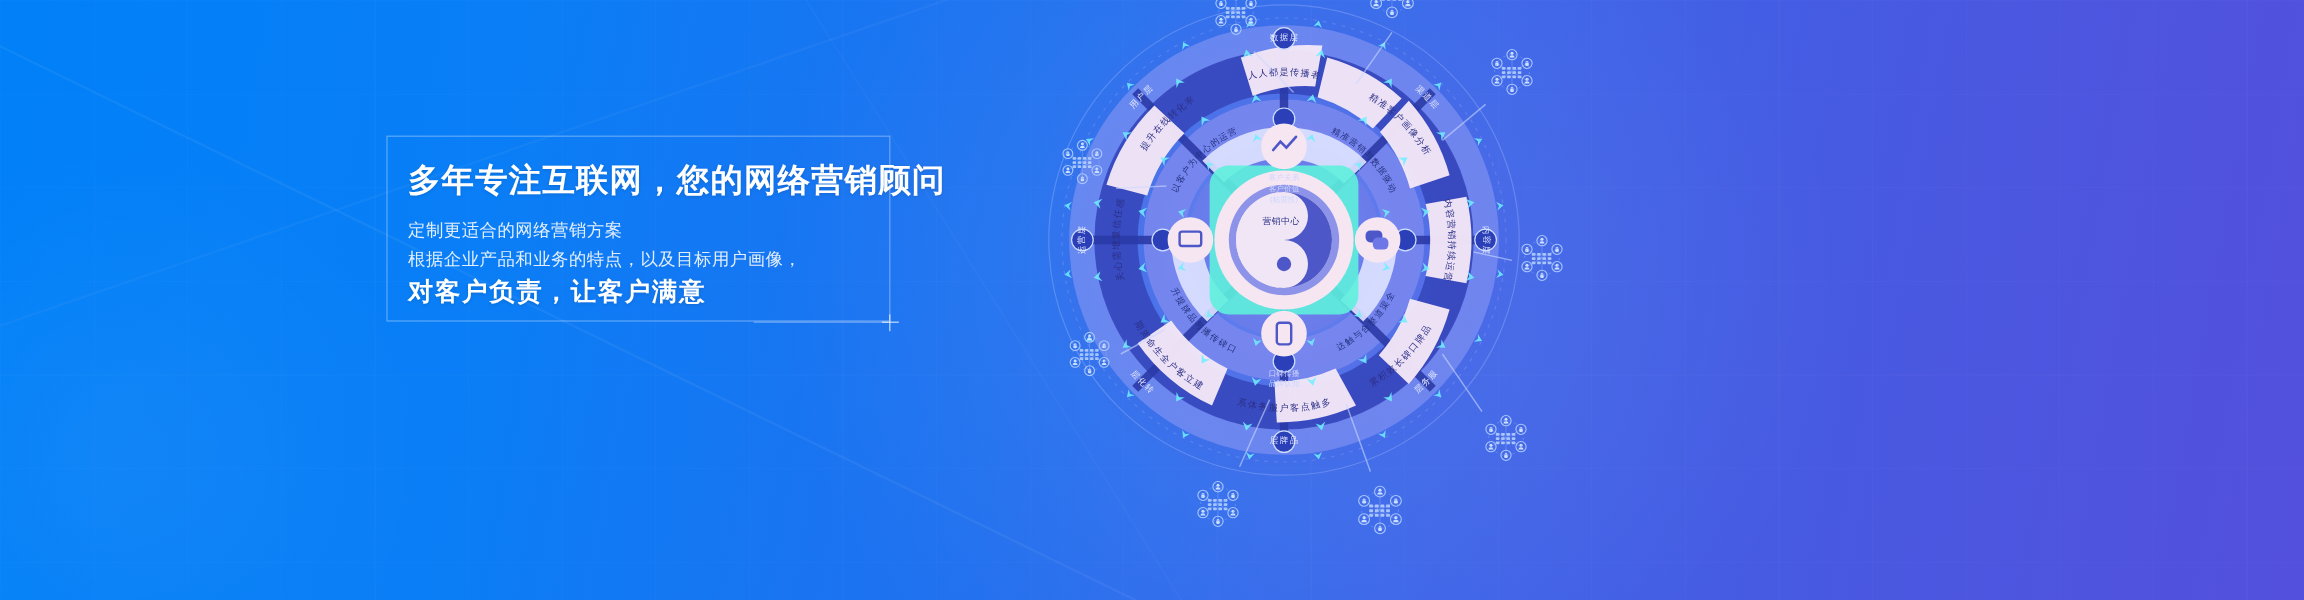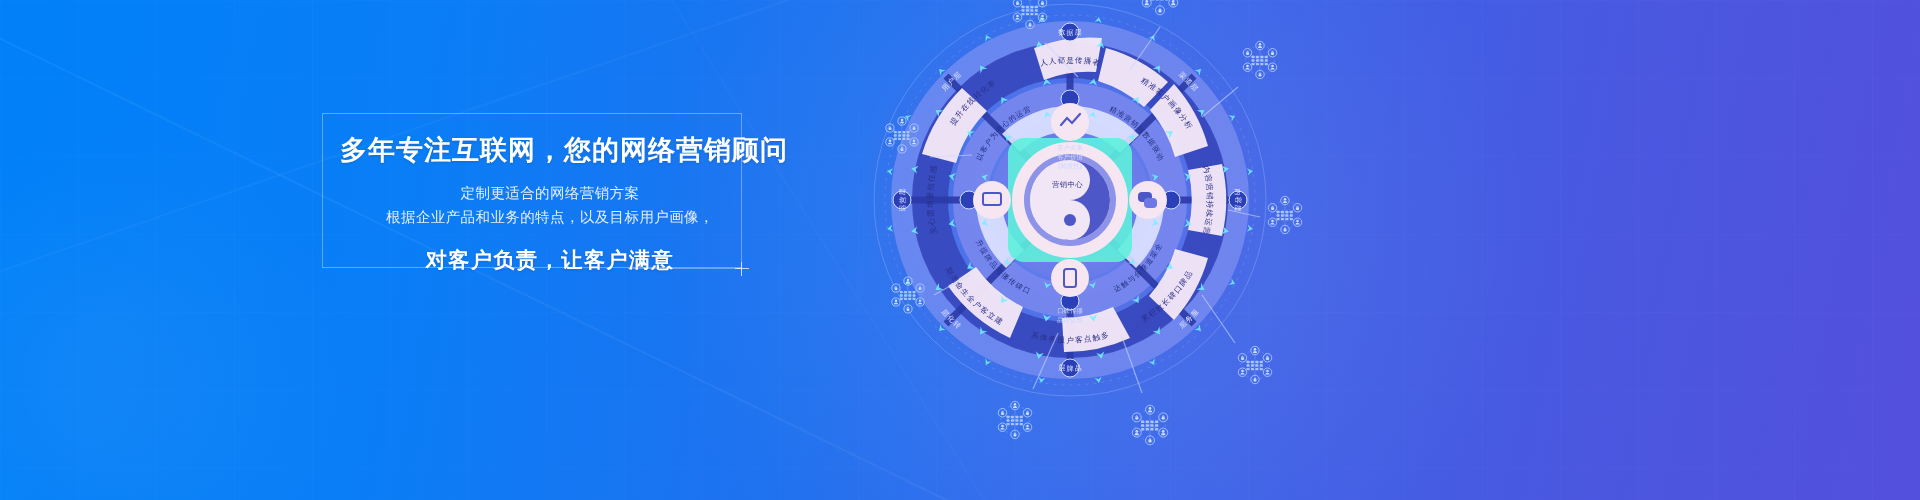--- a/index.html
+++ b/index.html
@@ -44,34 +44,33 @@
 
   
   #copy-panel{
     position:absolute;
     left:322px; top:113px;
     width:420px; height:155px;
     border:1px solid rgba(255,255,255,.34);
   }
   #copy-inner{
     position:absolute;
-    left:18px; top:22px; width:420px;text-align:center;
+    left:18px; top:22px; width:420px;
   }
   #headline{
     font-size:27px; font-weight:bold; color:#ffffff;
     letter-spacing:1px; line-height:1.15; white-space:nowrap;
     text-shadow:0 1px 3px rgba(0,0,0,.14);
   }
   #subcopy{
     margin-top:16px;
     font-size:14.5px; color:#e3effd; line-height:1.62;
     letter-spacing:.4px; white-space:nowrap;
   }
   #tagline{
-    margin-top:17px;
     font-size:21px; font-weight:bold; color:#ffffff;
     letter-spacing:1.6px; white-space:nowrap;
     text-shadow:0 1px 3px rgba(0,0,0,.14);
   }
   
   #panel-marker{
     position:absolute; left:735px; top:262px;
     width:14px; height:14px;
   }
   #panel-marker:before,#panel-marker:after{

